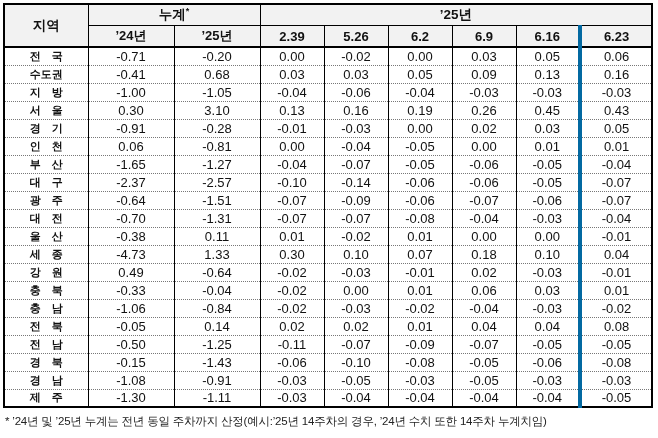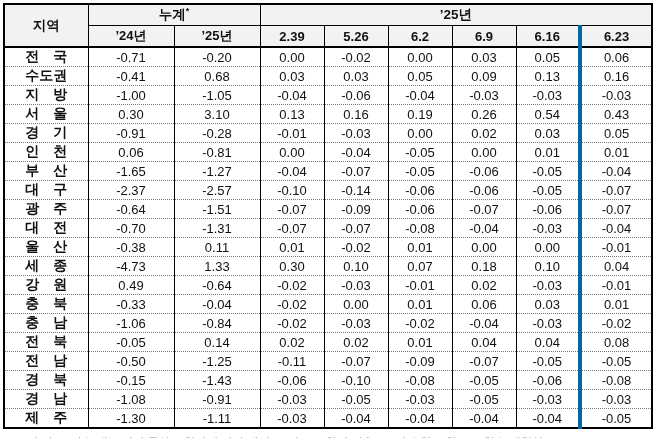--- a/index.html
+++ b/index.html
@@ -46,21 +46,21 @@
     text-align: center;
     vertical-align: middle;
     height: 18px;
     padding: 0;
     background: #fff;
     white-space: pre;
   }
   tbody tr:first-child td { border-top: none; }
   tbody td.region {
     font-weight: bold;
-    font-size: 14px;
+    font-size: 11px;
   }
   th.latest, tbody td.latest {
     border-left: 4px solid #0369a1;
     border-right: 2px solid #000;
   }
   tbody tr:last-child td { border-bottom: 2px solid #000; }
 
   .footnote {
     margin: 6px 0 0 2px;
     font-size: 11.5px;
@@ -137,21 +137,21 @@
           <td class="latest">-0.03</td>
         </tr>
         <tr>
           <td class="region">서　울</td>
           <td>0.30</td>
           <td>3.10</td>
           <td>0.13</td>
           <td>0.16</td>
           <td>0.19</td>
           <td>0.26</td>
-          <td>0.54</td>
+          <td>0.45</td>
           <td class="latest">0.43</td>
         </tr>
         <tr>
           <td class="region">경　기</td>
           <td>-0.91</td>
           <td>-0.28</td>
           <td>-0.01</td>
           <td>-0.03</td>
           <td>0.00</td>
           <td>0.02</td>

